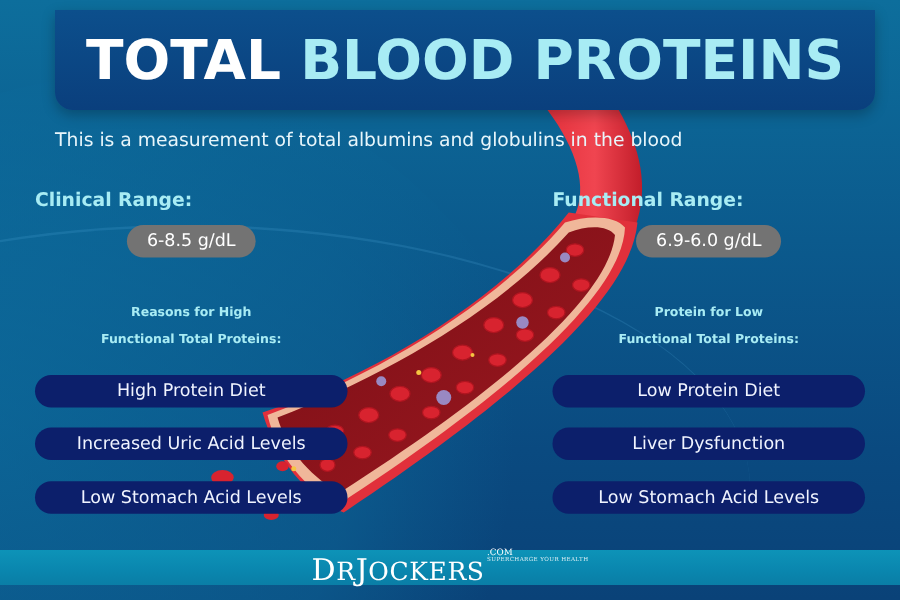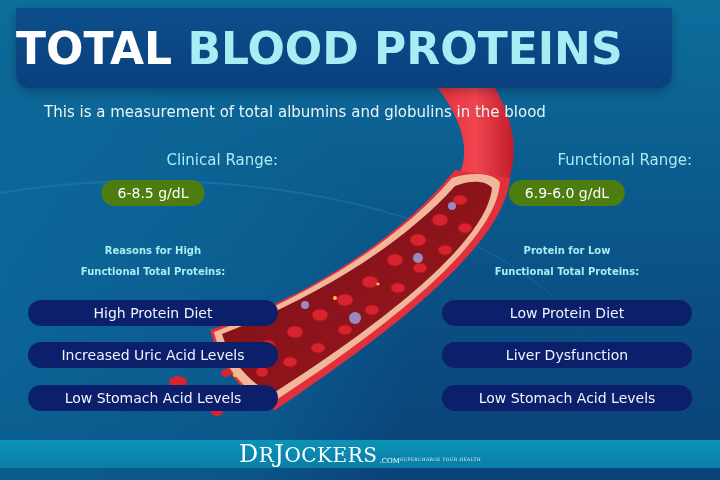--- a/index.html
+++ b/index.html
@@ -14,71 +14,71 @@
     border-radius: 50%;
     background: radial-gradient(circle at 30% 40%, #0d7aa8 0%, #0c6596 50%, transparent 70%);
     opacity: .55;
   }
   .bg-curve {
     position: absolute; left: -300px; top: 180px; width: 900px; height: 420px;
     border-radius: 50%;
     border-top: 2px solid rgba(90,180,230,.18);
   }
   .title-bar {
-    position: absolute; left: 16px; top: 8px; width: 656px; height: 80px;
+    position: absolute; left: 44px; top: 8px; width: 656px; height: 80px;
     border-radius: 0 0 14px 14px;
     background: linear-gradient(180deg, #0c4f8c 0%, #0a3f7d 100%);
     box-shadow: 0 4px 10px rgba(0,0,0,.25);
-    display: flex; align-items: center; 
+    display: flex; align-items: center; justify-content: center;
   }
   .title {
     font-family: "DejaVu Sans", sans-serif;
     font-weight: bold; font-size: 44px; letter-spacing: 0px; color: #fff;
     white-space: nowrap;
   }
   .title .accent { color: #a8ecf4; }
   .subtitle {
     position: absolute; left: 0; width: 590px; top: 103px; text-align: center;
     color: #e8f6fb; font-size: 15px; white-space: nowrap;
   }
 
   
   .vessel { position: absolute; left: 0; top: 0; width: 720px; height: 480px; pointer-events: none; }
 
   .col { position: absolute; width: 250px; text-align: center; }
   .col.left { left: 28px; }
   .col.right { left: 442px; }
   .range-label {
-    position: absolute; top: 151px; width: 100%; text-align: right;
-    color: #a8ecf4; font-weight: normal; font-size: 15px; white-space: nowrap;
+    position: absolute; top: 151px; width: 100%; text-align: left;
+    color: #a8ecf4; font-weight: bold; font-size: 15px; white-space: nowrap;
   }
   .range-pill {
     position: absolute; top: 180px; left: 50%; transform: translateX(-50%);
     height: 26px; padding: 0 16px; border-radius: 13px;
-    background: #4d7c0f; color: #fff; font-size: 14px; line-height: 26px;
+    background: #737373; color: #fff; font-size: 14px; line-height: 26px;
     white-space: nowrap;
   }
   .reasons-head {
     position: absolute; top: 240px; width: 100%; text-align: center;
     color: #a8ecf4; font-weight: bold; font-size: 10px; line-height: 21px; white-space: nowrap;
   }
   .reason {
     position: absolute; left: 0; width: 250px; height: 26px; border-radius: 13px;
     background: #0c1f6b; color: #f0f4ff; font-size: 14px; line-height: 26px;
     text-align: center; white-space: nowrap;
   }
   .footer {
     position: absolute; left: 0; top: 440px; width: 720px; height: 28px;
     background: linear-gradient(180deg, #0d93b8 0%, #0a86ae 60%, #0a7ea6 100%);
     display: flex; align-items: center; justify-content: center;
   }
   .logo { display: flex; align-items: flex-end; color: #fff; font-family: "DejaVu Serif", serif; }
   .logo-main { font-size: 20px; letter-spacing: .5px; }
   .logo-main .big { font-size: 24px; }
-  .logo-side { display: flex; margin-left: 2px; margin-bottom: 3px; justify-content: space-between; }
+  .logo-side { display: flex; flex-direction: column; margin-left: 2px; margin-bottom: 18px; justify-content: space-between; }
   .logo-com { font-size: 7px; line-height: 8px; }
   .logo-tag { font-size: 4.5px; line-height: 6px; letter-spacing: .3px; opacity: .85; }
 </style>
 </head>
 <body>
 
 <div class="bg-arc"></div>
 <div class="bg-curve"></div>
 
 <svg class="vessel" viewBox="0 0 720 480">

